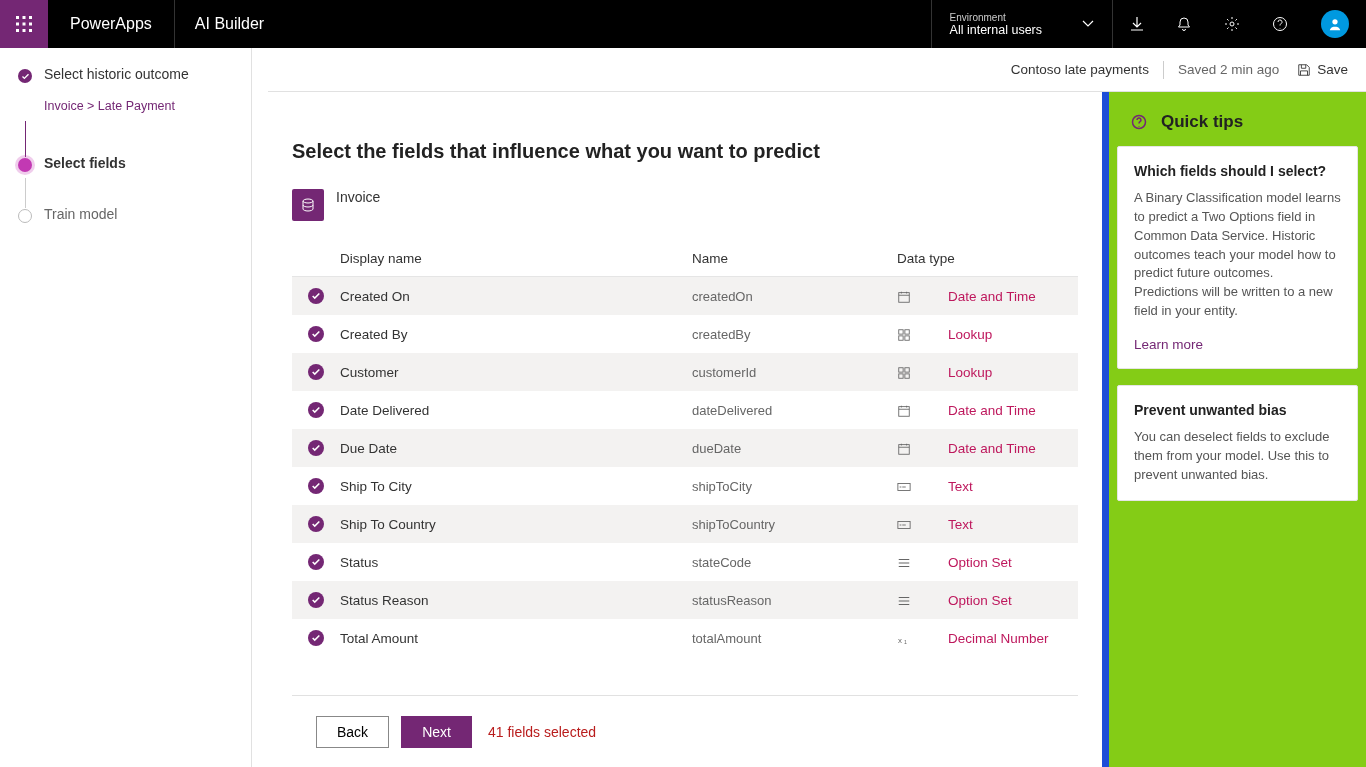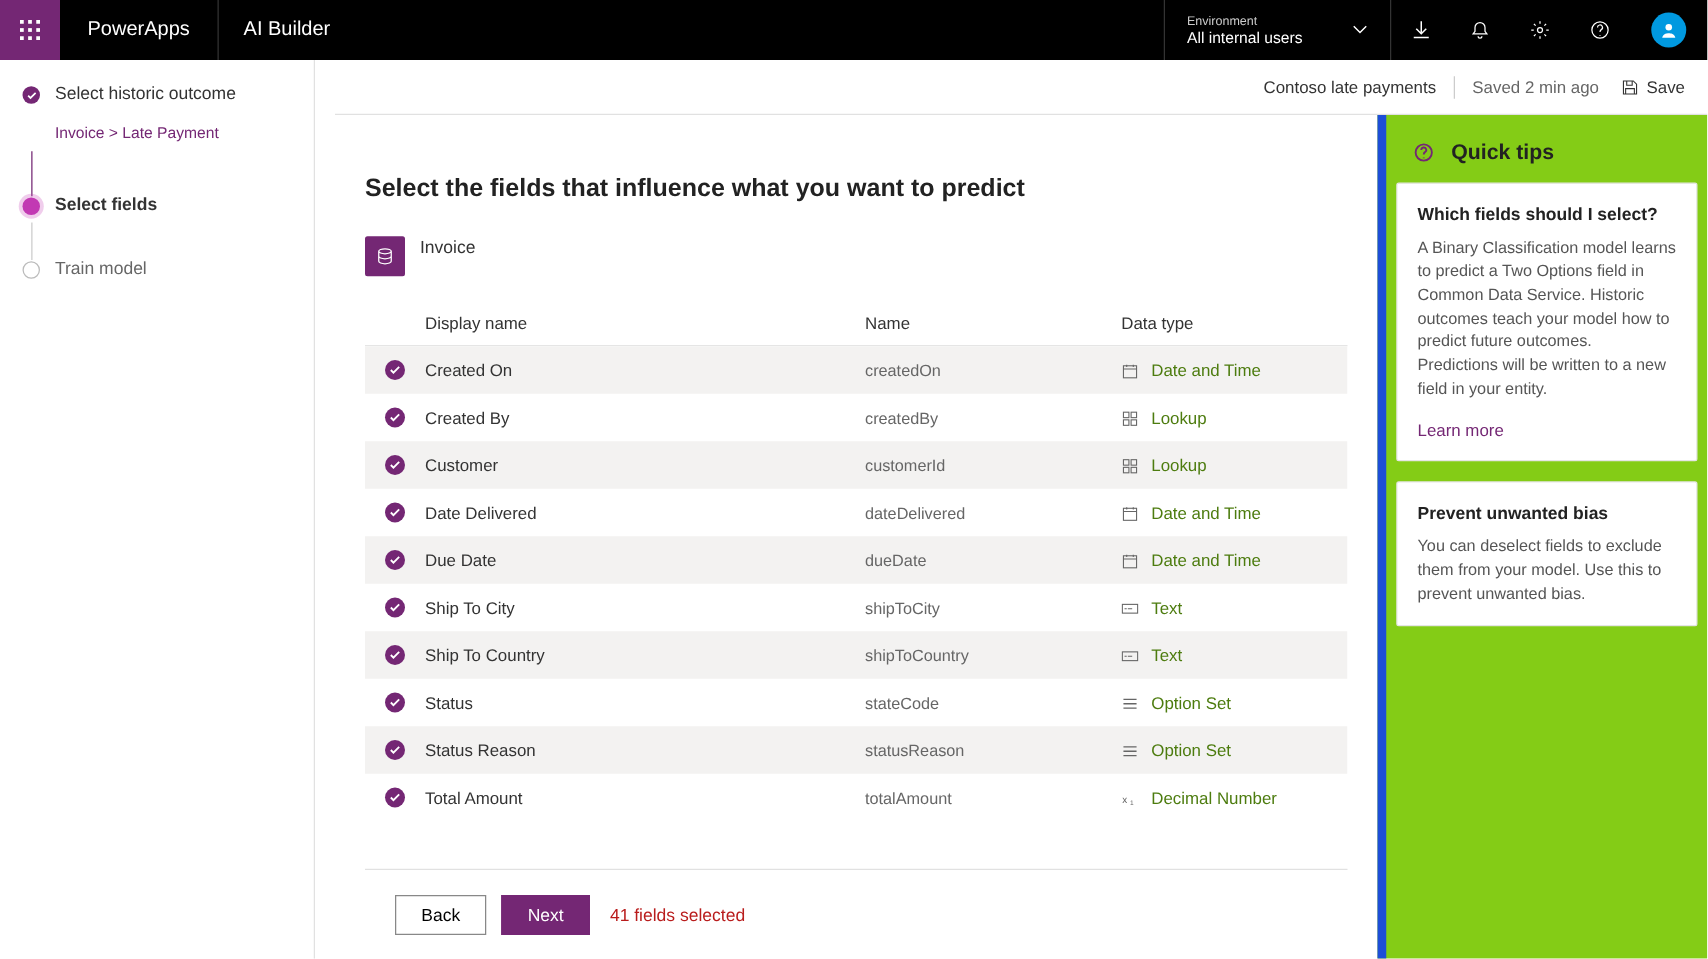--- a/index.html
+++ b/index.html
@@ -57,21 +57,21 @@
 .thead { display: flex; padding: 10px 48px; font-size: 13.5px; color: #333; border-bottom: 1px solid #e5e5e5; }
 .col-disp { width: 352px; }
 .col-name { width: 205px; }
 .col-type { flex: 1; }
 .trow { display: flex; align-items: flex-end; padding: 11px 0 11px 16px; font-size: 13.5px; }
 .trow.alt { background: #f3f2f1; }
 .check { width: 16px; height: 16px; border-radius: 50%; background: #742774; display: flex; align-items: center; justify-content: center; margin-right: 16px; cursor: pointer; flex-shrink: 0; }
 .check svg { width: 10px; height: 10px; fill: #fff; }
 .disp { width: 352px; color: #333; }
 .nm { width: 205px; color: #666; font-size: 13px; }
-.dtype { display: flex; align-items: center; color: #4d7c0f; }
+.dtype { display: flex; align-items: center; color: #be185d; gap: 27px; }
 .dtype svg { width: 14px; height: 14px; fill: #666; margin-right: 10px; flex-shrink: 0; }
 
 .footer { height: 72px; border-top: 1px solid #e1e1e1; display: flex; align-items: center; padding: 0 24px; flex-shrink: 0; }
 .btn { height: 32px; padding: 0 20px; font-size: 14px; border: 1px solid #888; background: #fff; cursor: pointer; margin-right: 12px; }
 .btn.primary { background: #742774; border-color: #742774; color: #fff; }
 .footer .count { font-size: 14px; color: #b91c1c; margin-left: 4px; }
 
 .tips { width: 264px; background: #84cc16; padding: 14px 8px 14px 8px; overflow-y: auto; border-left: 7px solid #1d4ed8; }
 .tips-head { display: flex; align-items: center; padding: 6px 8px 14px 14px; }
 .tips-head svg { width: 16px; height: 16px; fill: none; stroke: #742774; stroke-width: 1.5; margin-right: 14px; }

